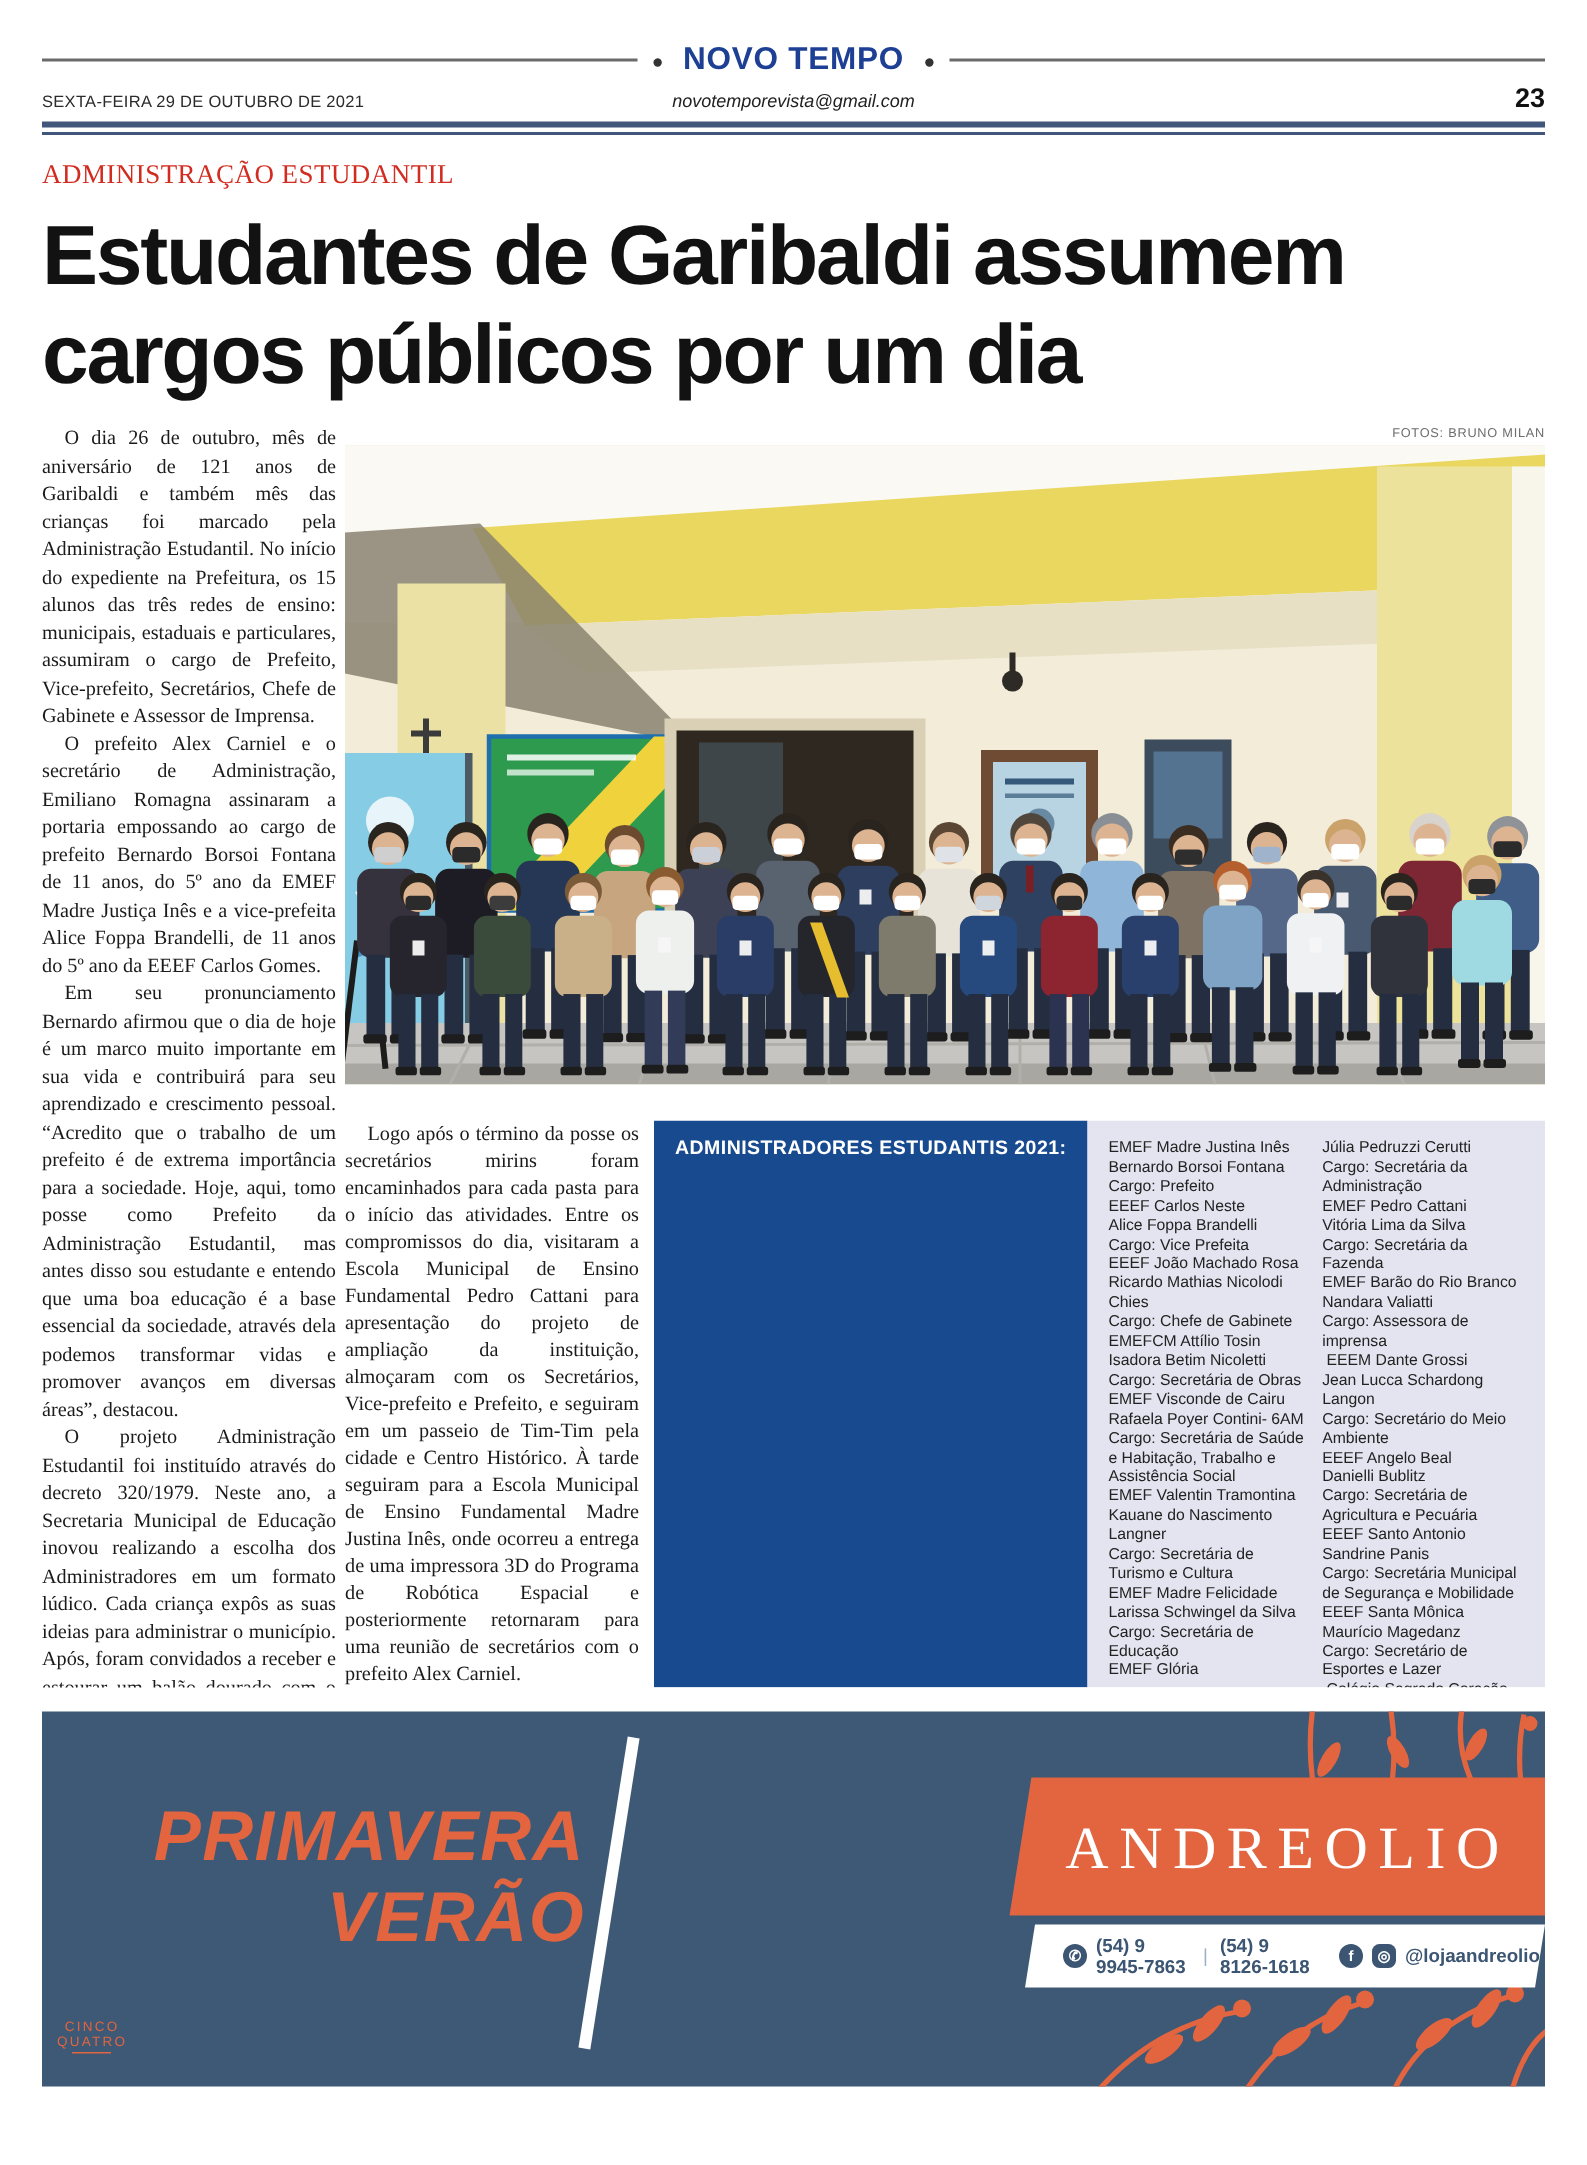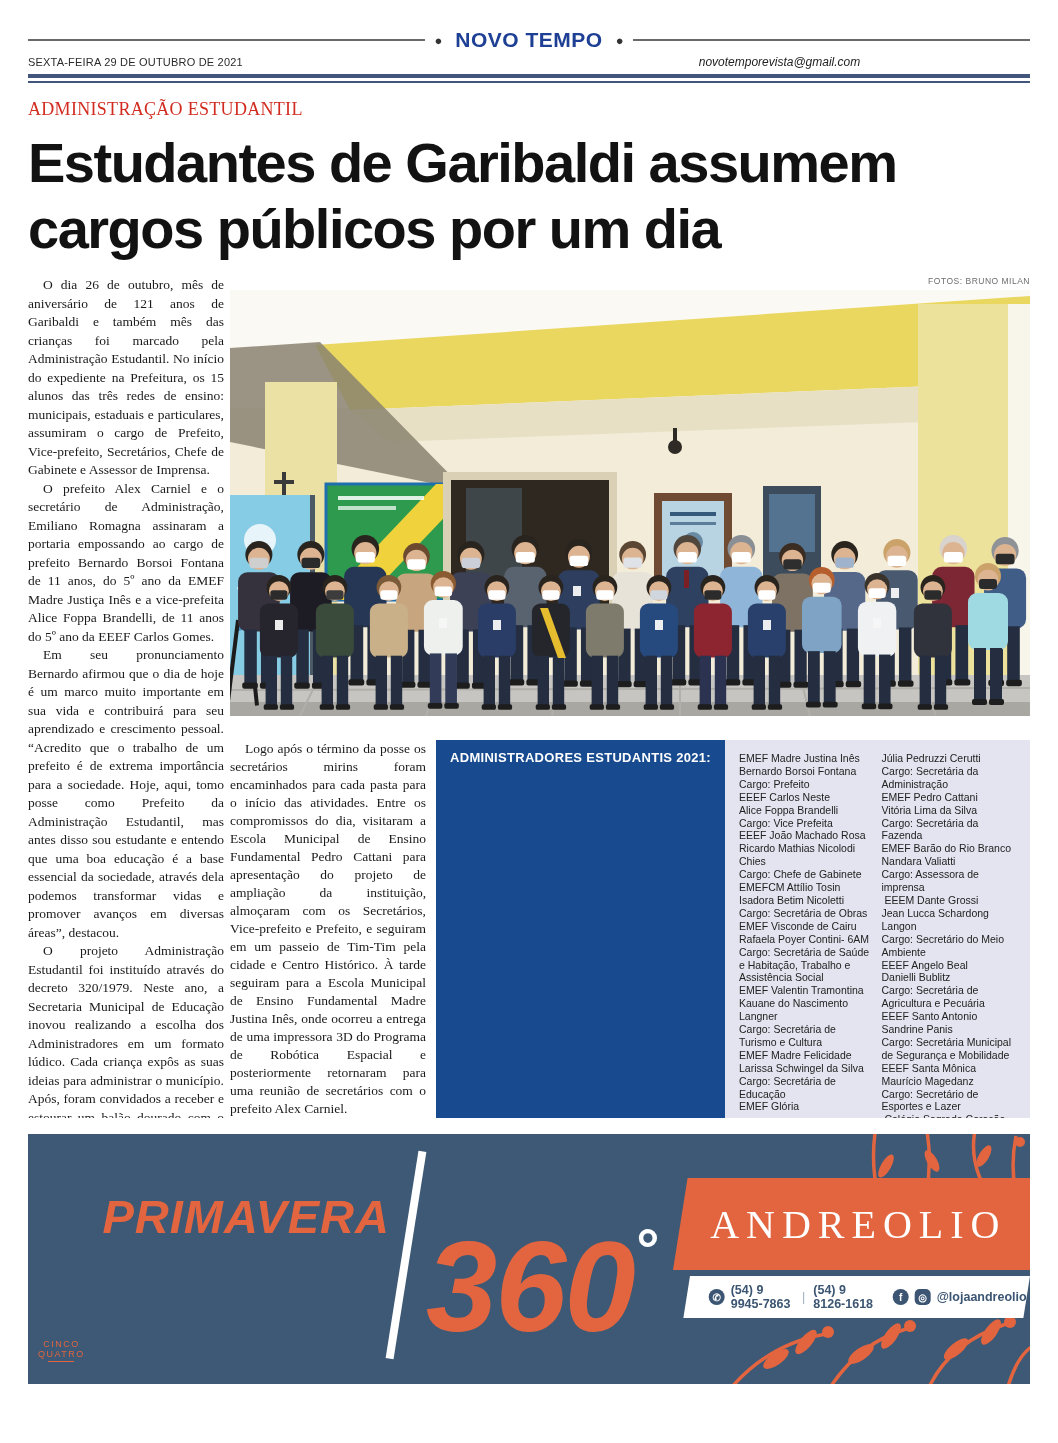--- a/index.html
+++ b/index.html
@@ -79,20 +79,21 @@
       <div class="masthead-row">
         <div class="mast-line"></div>
         <span class="mast-dot">●</span>
         <span class="mast-title">NOVO TEMPO</span>
         <span class="mast-dot">●</span>
         <div class="mast-line"></div>
       </div>
       <div class="meta-row">
         <span class="pub-date">SEXTA-FEIRA 29 DE OUTUBRO DE 2021</span>
         <span class="pub-email">novotemporevista@gmail.com</span>
+        <span class="page-number">23</span>
       </div>
       <div class="double-rule"></div>
     </div>
 
     <div class="kicker">ADMINISTRAÇÃO ESTUDANTIL</div>
     <h1 class="headline">Estudantes de Garibaldi assumem cargos públicos por um dia</h1>
 
     <div class="content">
       <div class="col-left">
           <div class="para">O dia 26 de outubro, mês de aniversário de 121 anos de Garibaldi e também mês das crianças foi marcado pela Administração Estudantil. No início do expediente na Prefeitura, os 15 alunos das três redes de ensino: municipais, estaduais e particulares, assumiram o cargo de Prefeito, Vice-prefeito, Secretários, Chefe de Gabinete e Assessor de Imprensa.</div>
@@ -320,23 +321,23 @@
         <ellipse cx="250" cy="75" rx="6" ry="15" transform="rotate(50 250 75)"></ellipse>
         <ellipse cx="285" cy="58" rx="6" ry="15" transform="rotate(35 285 58)"></ellipse>
         <circle cx="122" cy="58" r="6"></circle>
           <circle cx="204" cy="52" r="6"></circle>
           <circle cx="304" cy="48" r="6"></circle>
       </g>
     </svg>
 
     <div class="ad-season">
       <div class="l1">PRIMAVERA</div>
+      <div class="l2">VERÃO</div>
     </div>
     <div class="ad-slash"></div>
-    <div class="ad-360"><span>360</span><span class="deg">°</span></div>
 
     <div class="ad-brand">
       <div class="ad-brand-text">ANDREOLIO</div>
     </div>
 
     <div class="ad-contact">
       <div class="ad-contact-inner">
         <span class="ic">✆</span>
         <span>(54) 9 9945-7863</span>
         <span class="sep">|</span>

